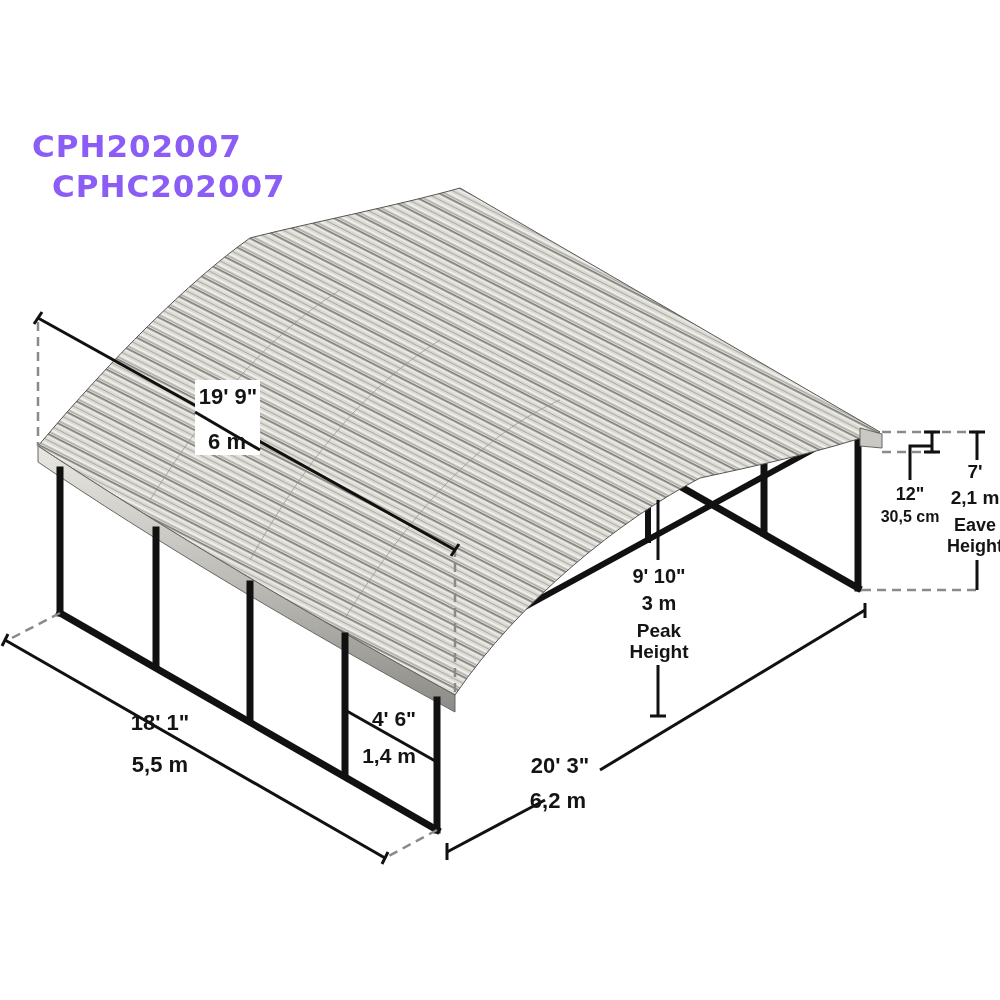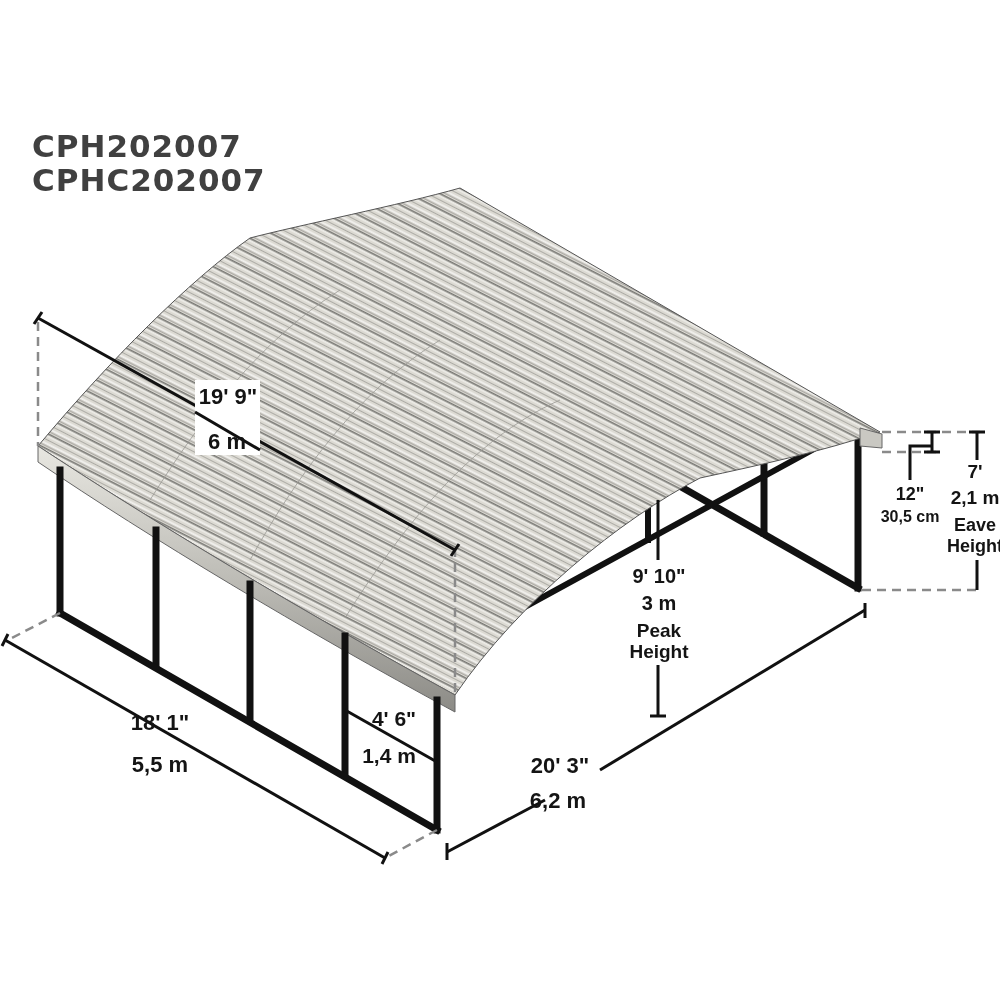--- a/index.html
+++ b/index.html
@@ -1,30 +1,30 @@
 <!DOCTYPE html>
 <html><head>
 <meta charset="utf-8">
 <style>
   html, body { margin: 0; padding: 0; background: #ffffff; }
   body { width: 1000px; height: 1000px; position: relative; overflow: hidden; }
   .title {
     position: absolute; left: 32px;
     font-family: "DejaVu Sans", sans-serif; font-weight: bold;
-    font-size: 31px; color: #404040; letter-spacing: 1px; line-height: 1;
+    font-size: 31px; color: #8b5cf6; letter-spacing: 1px; line-height: 1;
   }
   svg { position: absolute; left: 0; top: 0; }
   .lbl { font-family: "Liberation Sans", sans-serif; font-weight: bold; fill: #141414; }
   .cond { font-stretch: condensed; }
 </style>
 </head>
 <body>
 
 <div class="title" style="top:131px;">CPH202007</div>
-<div class="title" style="top:165px;">CPHC202007</div>
+<div class="title" style="top:171px;margin-left:20px;">CPHC202007</div>
 
 <svg width="1000" height="1000" viewBox="0 0 1000 1000">
   <defs>
     <pattern id="ribs" patternUnits="userSpaceOnUse" width="14" height="14" patternTransform="rotate(27)">
       <rect width="14" height="14" fill="#dcdad3"></rect>
       <rect x="0" y="0" width="14" height="1.6" fill="#7a7a76"></rect>
       <rect x="0" y="2.4" width="14" height="1.2" fill="#f4f3ef"></rect>
       <rect x="0" y="6" width="14" height="0.9" fill="#a7a6a0"></rect>
       <rect x="0" y="9.5" width="14" height="1.1" fill="#ffffff"></rect>
       <rect x="0" y="11.8" width="14" height="0.8" fill="#8e8d88"></rect>

